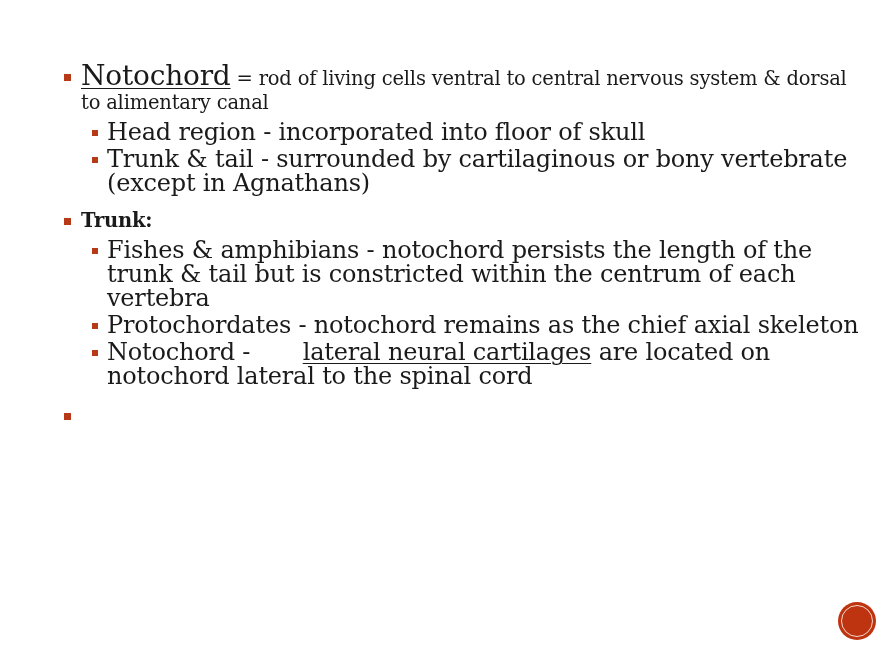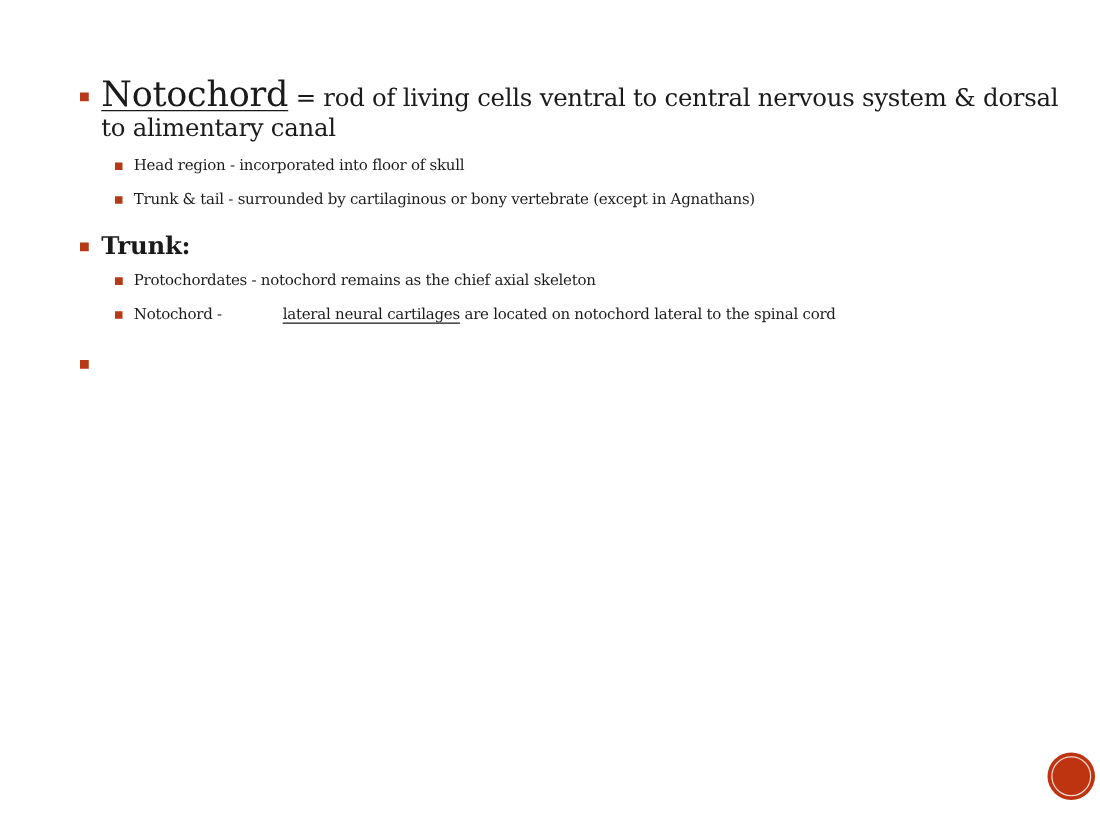--- a/index.html
+++ b/index.html
@@ -37,21 +37,21 @@
     .l1 .bullet {
       position: absolute;
       left: 2px;
       width: 7px;
       height: 7px;
       background: #b63a17;
     }
     .l2 {
       position: relative;
       padding-left: 45px;
-      font-size: 12px;
+      font-size: 24px;
       line-height: 24px;
       letter-spacing: -0.2px;
     }
     .l2 .bullet {
       position: absolute;
       left: 30px;
       top: 10px;
       width: 6px;
       height: 6px;
       background: #b63a17;
@@ -112,20 +112,24 @@
     </div>
     <div class="l2 next">
       <span class="bullet"></span>
       <span>Trunk &amp; tail - surrounded by cartilaginous or bony vertebrate (except in Agnathans)</span>
     </div>
 
     <div class="l1" id="b3">
       <span class="bullet"></span>
       <span class="bold">Trunk:</span>
     </div>
+    <div class="l2 first">
+      <span class="bullet"></span>
+      <span>Fishes &amp; amphibians - notochord persists the length of the trunk &amp; tail but is constricted within the centrum of each vertebra</span>
+    </div>
     <div class="l2 next">
       <span class="bullet"></span>
     </div>
     <div class="l2 next">
       <span class="bullet"></span>
       <span>Protochordates - notochord remains as the chief axial skeleton</span>
     </div>
     <div class="l2 next">
       <span class="bullet"></span>
       <span>Notochord - </span><span class="u">lateral neural cartilages</span><span> are located on notochord lateral to the spinal cord</span>

